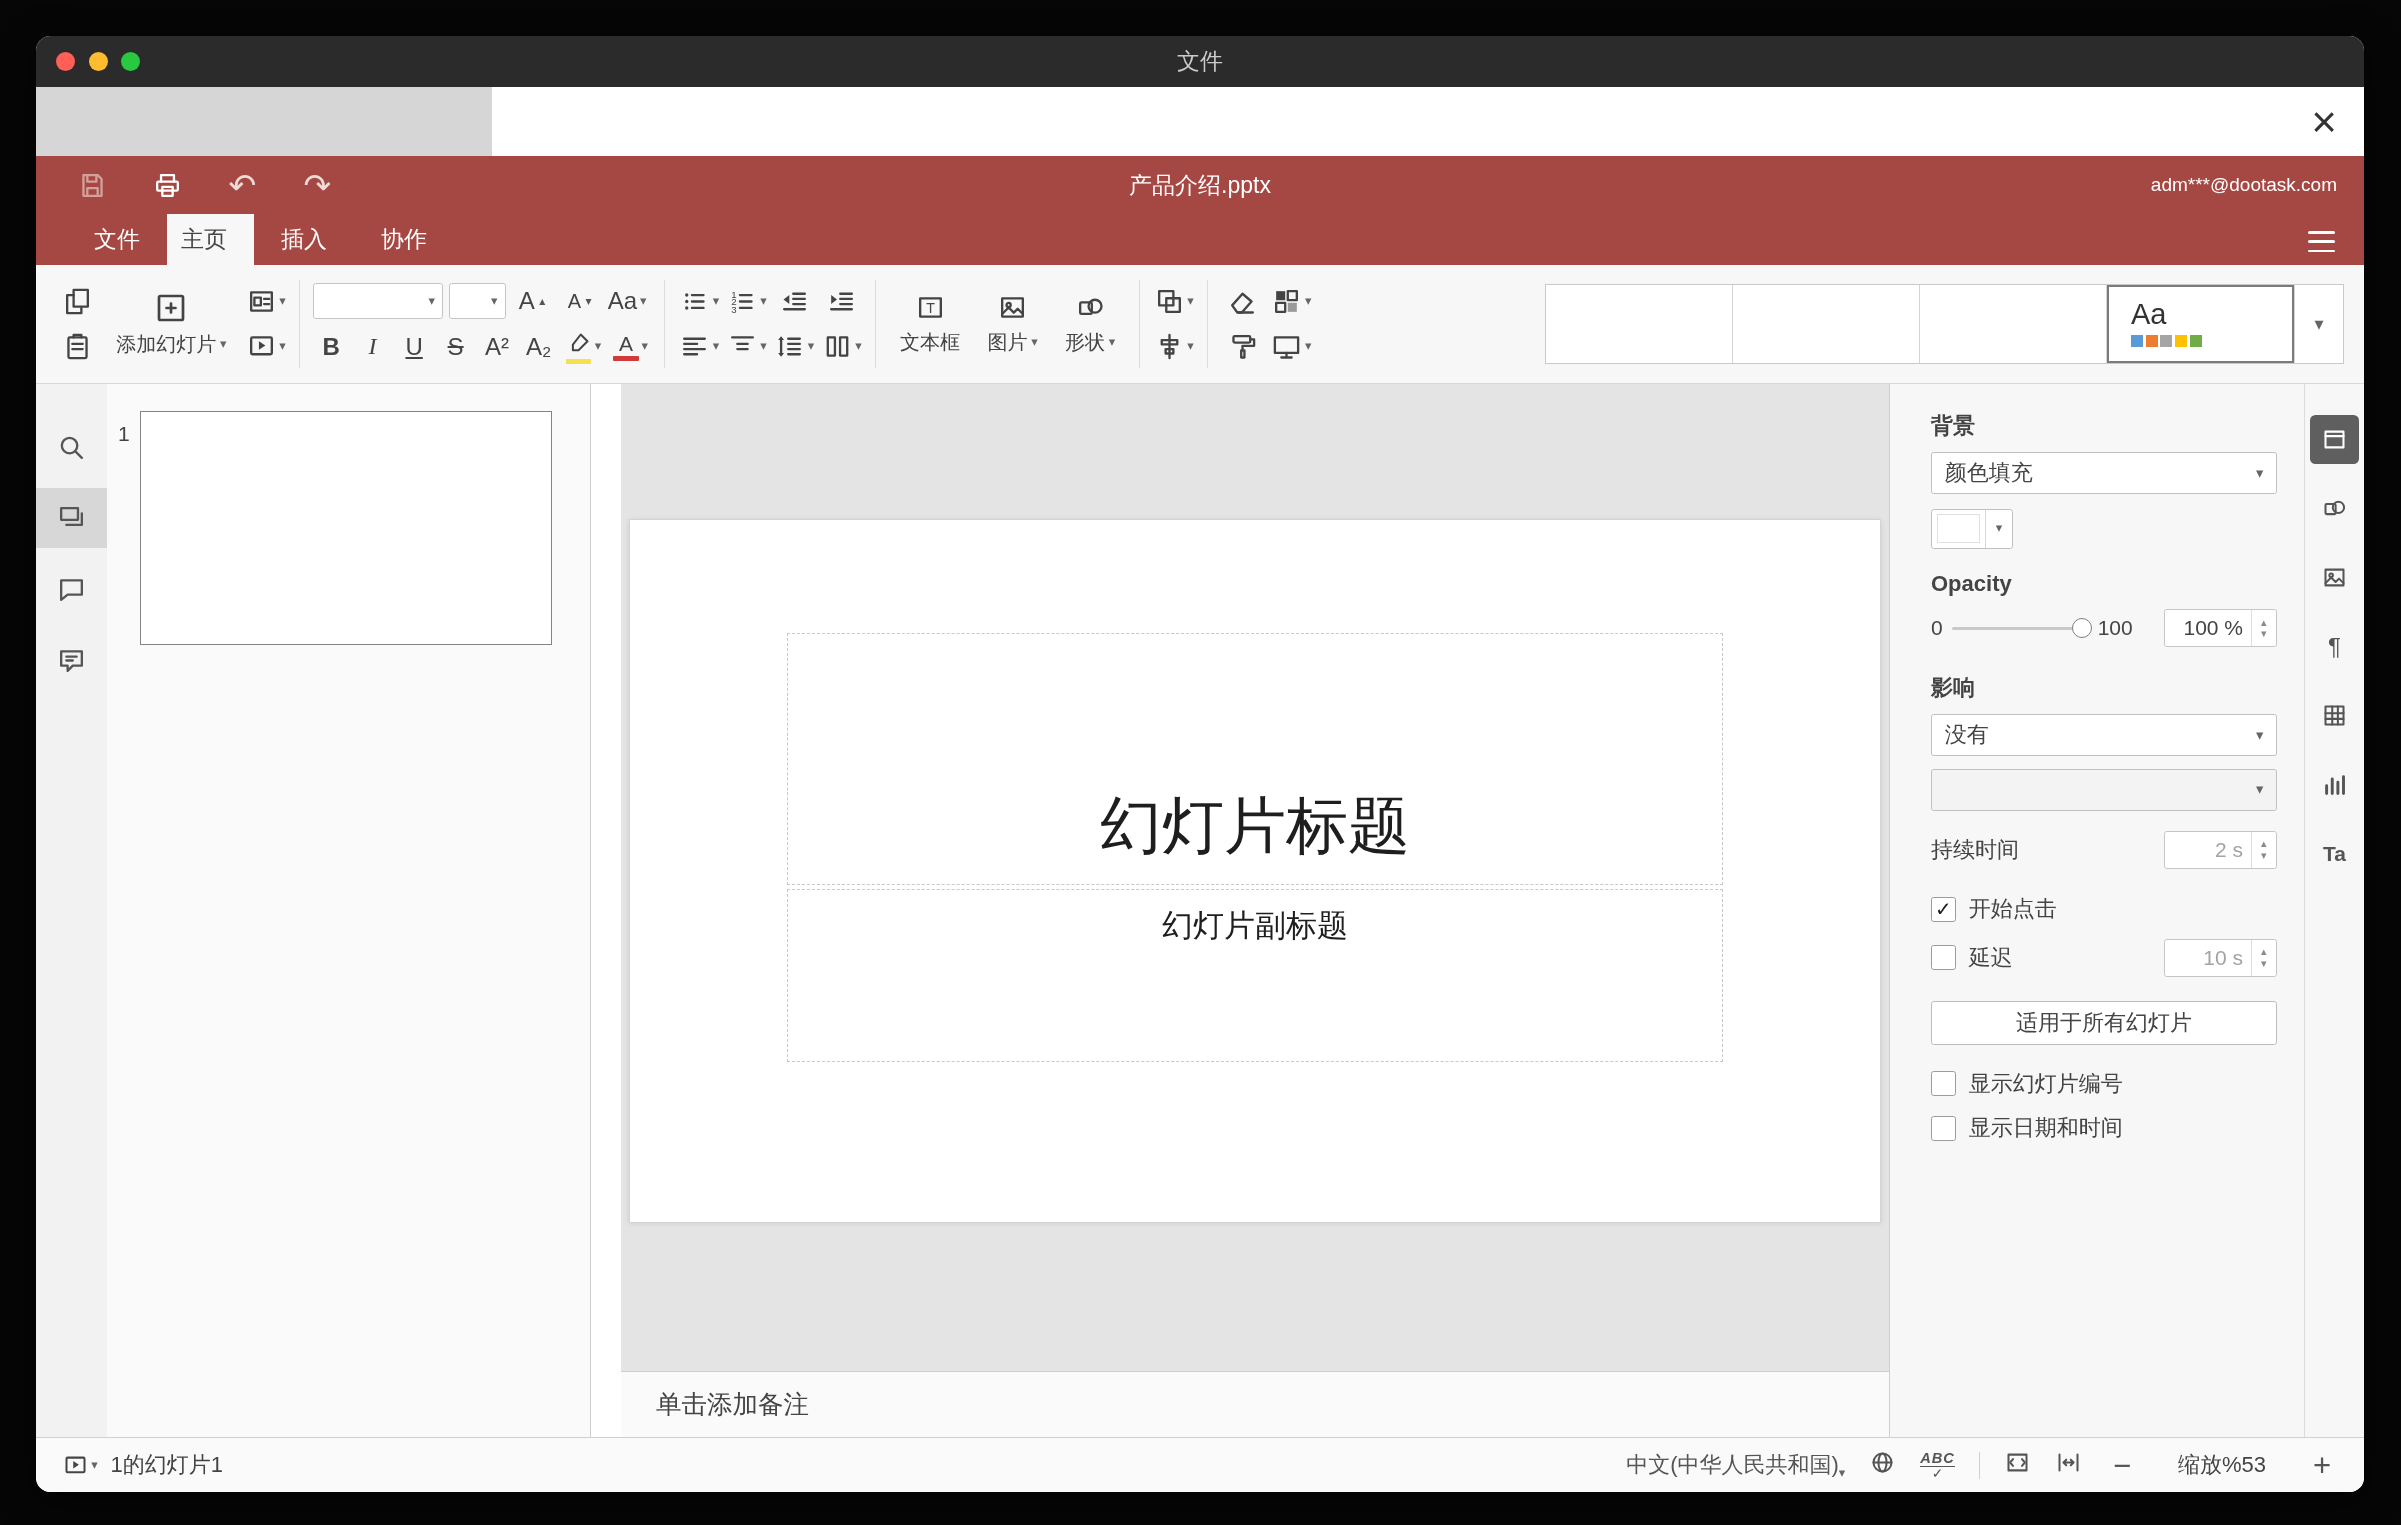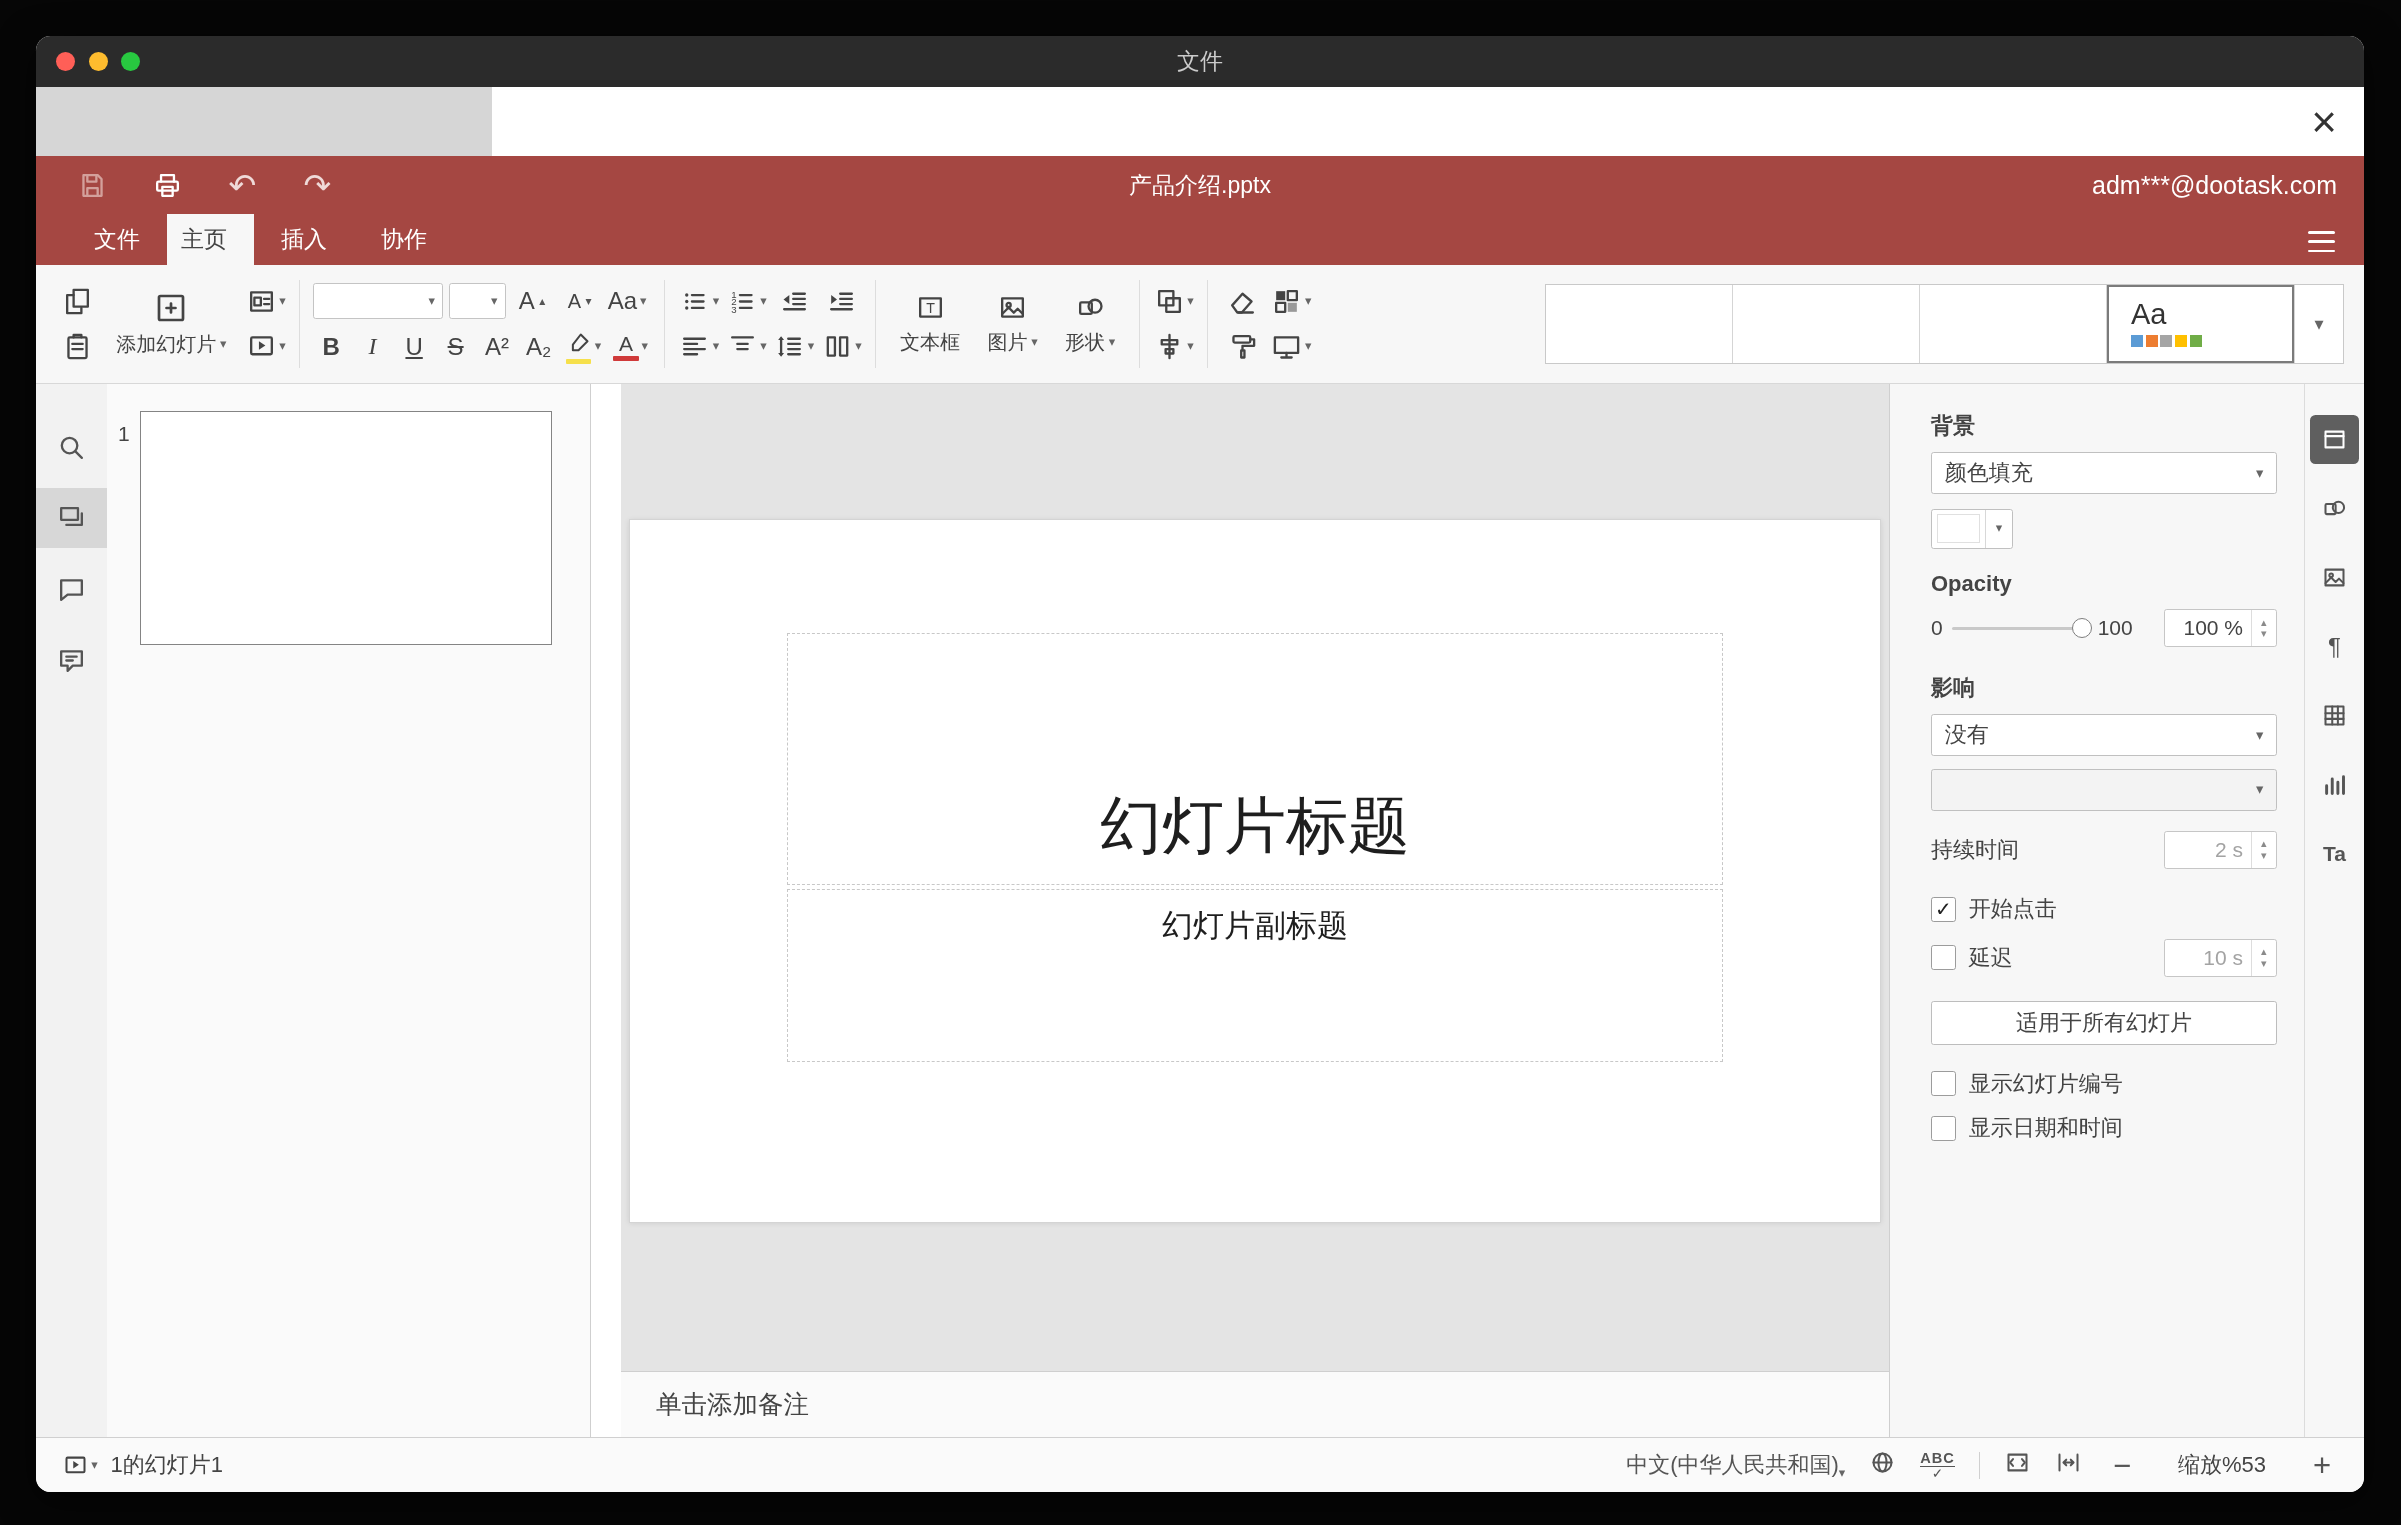--- a/index.html
+++ b/index.html
@@ -22,21 +22,21 @@
   .remnant { position:absolute; left:0; top:0; width:456px; height:69px; background:#d6d6d6; }
   .close-x { position:absolute; right:27px; top:50%; transform:translateY(-50%); font-size:44px; color:#333; line-height:1; cursor:default; }
 
   
   .redbar { height:109px; background:#a54742; flex:0 0 auto; }
   .red-a { height:58px; display:flex; align-items:center; position:relative; padding:0 27px; }
   .quick { display:flex; align-items:center; gap:42px; margin-left:12.8px; }
   .q-icn { width:33px; height:33px; display:flex; align-items:center; justify-content:center; }
   .undo-redo { font-size:33px; line-height:1; color:#efdad8; }
   .doc-title { position:absolute; left:50%; transform:translateX(-50%); color:#fff; font-size:23px; }
-  .account { margin-left:auto; color:#fff; font-size:25px; }
+  .account { margin-left:auto; color:#fff; font-size:19px; }
   .red-b { height:51px; display:flex; align-items:flex-end; padding-left:31px; position:relative; }
   .tab { height:51px; display:flex; align-items:center; padding:0 27px; color:#fff; font-size:23px; cursor:default; }
   .tab.active { background:#f7f7f7; color:#444;padding-left:14px; }
   .hamburger { position:absolute; right:29px; bottom:12.8px; display:flex; flex-direction:column; gap:6.4px; }
   .hamburger i { display:block; width:27px; height:2.7px; background:#fff; border-radius:1.8px; }
 
   
   .toolbar { height:119px; background:#f7f7f7; border-bottom:0.9px solid #d8d8d8; display:flex; align-items:stretch; padding:7.3px 20px; gap:7.3px; flex:0 0 auto; }
   .tsep { width:0.9px; background:#dddddd; margin:7.3px 5.5px; }
   .tcol { display:flex; flex-direction:column; justify-content:center; gap:5.5px; }
@@ -113,21 +113,21 @@
   .rd-item { width:49px; height:49px; display:flex; align-items:center; justify-content:center; color:#555; border-radius:5.5px; font-size:24px; }
   .rd-item.active { background:#5f5f5f; color:#fff; }
 
   
   .statusbar { height:55px; background:#fafafa; border-top:0.9px solid #d0d0d0; display:flex; align-items:center; padding:0 25.5px; font-size:22px; color:#555; flex:0 0 auto; }
   .sb-left { display:flex; align-items:center; gap:12.8px; }
   .sb-right { margin-left:auto; display:flex; align-items:center; gap:24px; }
   .vsep { width:0.9px; height:27px; background:#d0d0d0; }
   .zoomtxt { min-width:119px; text-align:center; color:#444; }
   .zbtn { font-size:31px; color:#555; width:33px; text-align:center; line-height:1; }
-  .spell { position:relative; display:flex; flex-direction:column; align-items:center; color:#555; }
+  .spell { position:relative; display:flex; flex-direction:column; align-items:center; color:#555;font-style:italic; }
   .spell .abc { font-size:14.6px; font-weight:bold; letter-spacing:0.9px; border-bottom:1.8px solid #555; line-height:1.1; }
   .spell .chk { font-size:13.7px; line-height:1; }
 </style>
 </head>
 <body>
 
 <div class="stage">
   <div class="window">
 
     <div class="titlebar">

